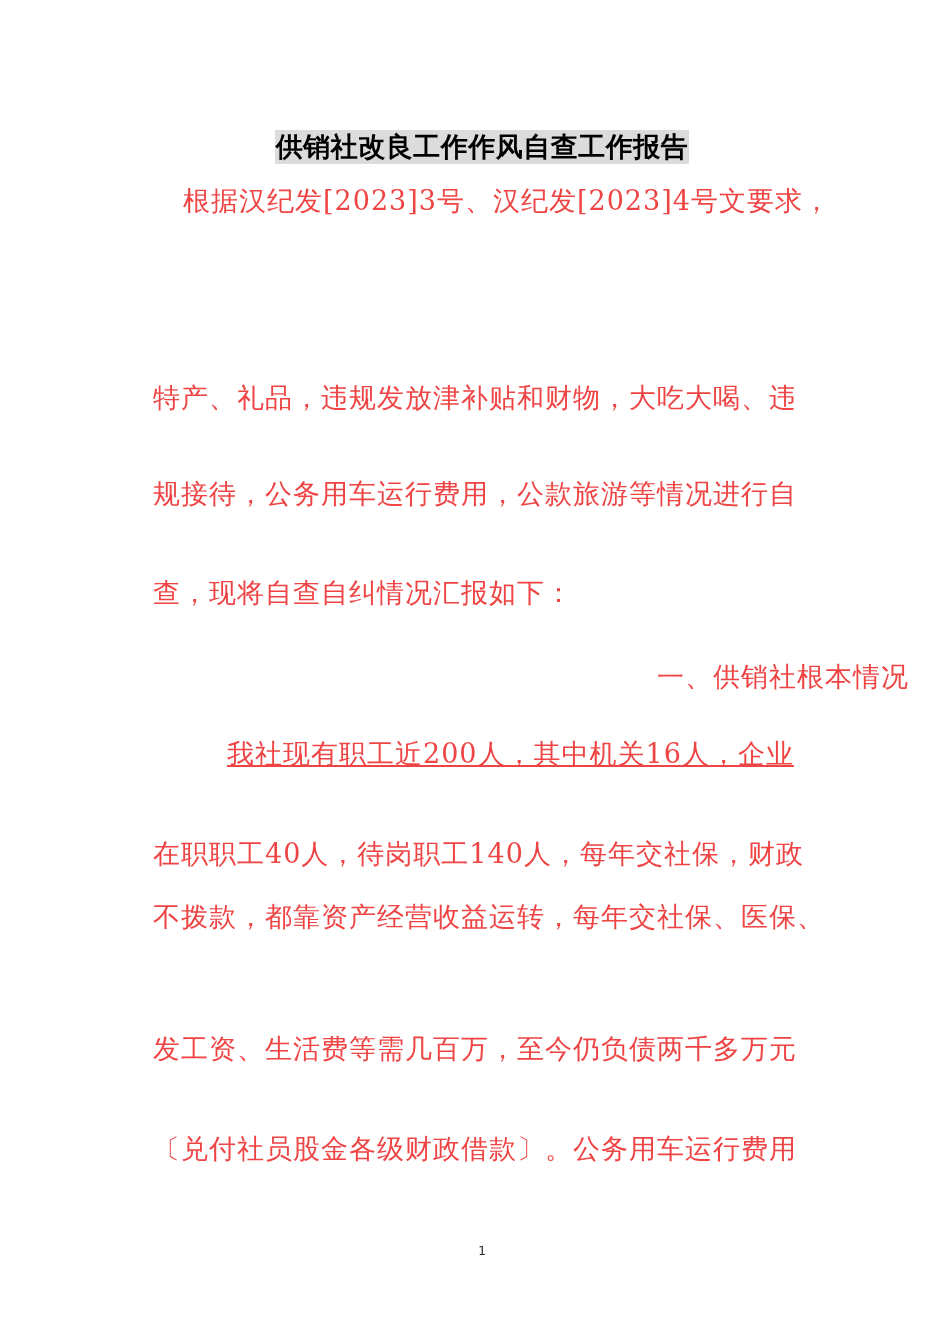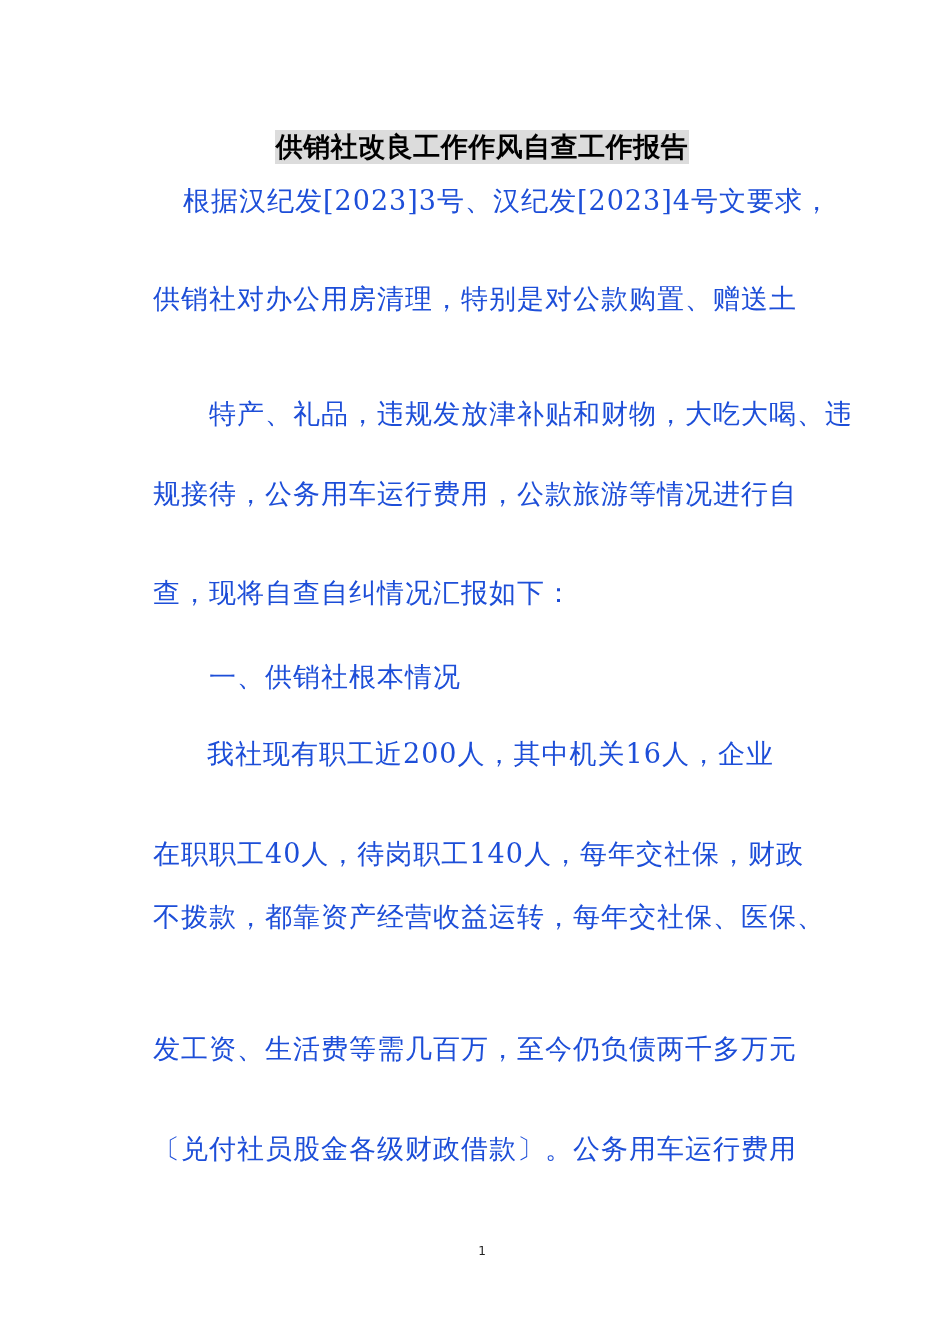--- a/index.html
+++ b/index.html
@@ -41,26 +41,26 @@
       color: #000000;
       padding: 0 1px;
     }
     .line {
       position: absolute;
       left: 146px;
       width: 700px;
       font-size: 27px;
       line-height: 36px;
       white-space: nowrap;
-      color: #1d4ed8;
+      color: #ef4444;
       letter-spacing: 1px;
     }
     .indent2 { left: 176px; }
-    .indent-h { left: 202px; }
-    .indent-p { left: 200px; }
+    .indent-h { left: 202px; text-align: right; }
+    .indent-p { left: 220px; text-decoration: underline; }
     .page-number {
       position: absolute;
       left: 0;
       width: 950px;
       top: 1244px;
       text-align: center;
       font-family: "DejaVu Sans", "Liberation Sans", sans-serif;
       font-size: 12px;
       color: #222222;
     }
@@ -68,22 +68,21 @@
 </head>
 <body>
 
 <div class="page">
 
   <div class="title-wrap">
     <span class="title">供销社改良工作作风自查工作报告</span>
   </div>
 
   <div class="line indent2" style="top:183px;">根据汉纪发[2023]3号、汉纪发[2023]4号文要求，</div>
-  <div class="line" style="top:281px;">供销社对办公用房清理，特别是对公款购置、赠送土</div>
-  <div class="line" style="top:396px;text-align:right;">特产、礼品，违规发放津补贴和财物，大吃大喝、违</div>
+  <div class="line" style="top:380px;">特产、礼品，违规发放津补贴和财物，大吃大喝、违</div>
   <div class="line" style="top:476px;">规接待，公务用车运行费用，公款旅游等情况进行自</div>
   <div class="line" style="top:575px;">查，现将自查自纠情况汇报如下：</div>
   <div class="line indent-h" style="top:659px;">一、供销社根本情况</div>
   <div class="line indent-p" style="top:736px;">我社现有职工近200人，其中机关16人，企业</div>
   <div class="line" style="top:836px;">在职职工40人，待岗职工140人，每年交社保，财政</div>
   <div class="line" style="top:899px;">不拨款，都靠资产经营收益运转，每年交社保、医保、</div>
   <div class="line" style="top:1031px;">发工资、生活费等需几百万，至今仍负债两千多万元</div>
   <div class="line" style="top:1131px;">〔兑付社员股金各级财政借款〕。公务用车运行费用</div>
 
   <div class="page-number">1</div>

